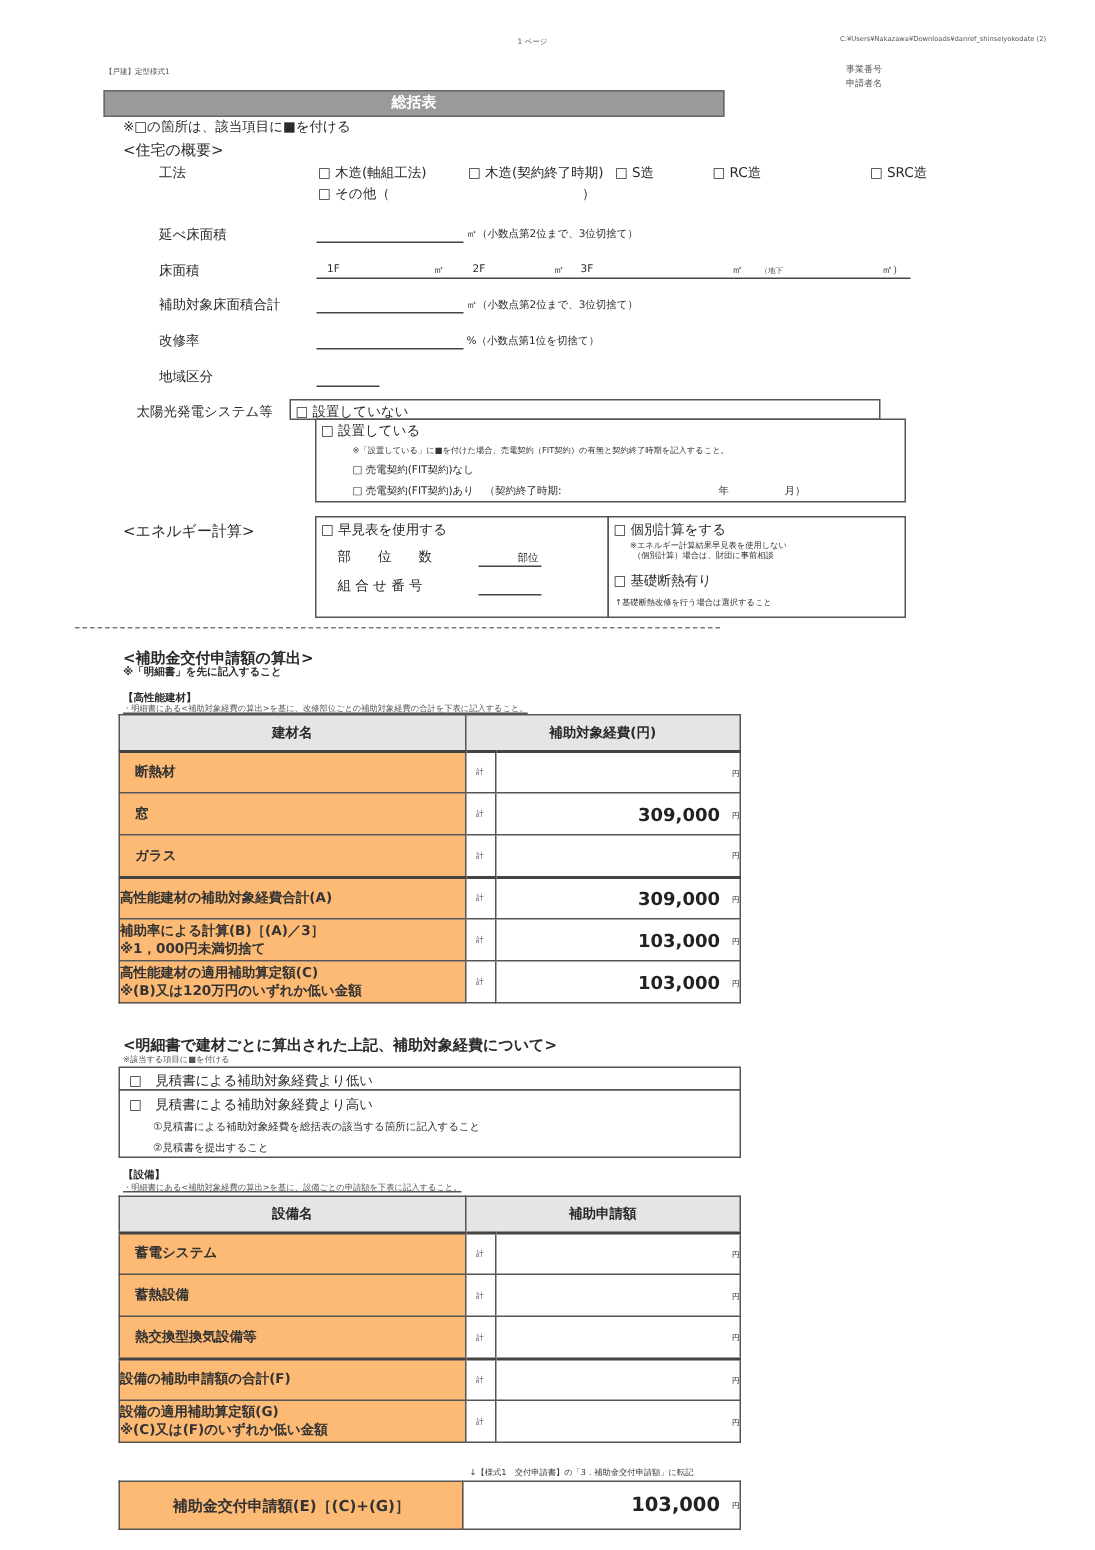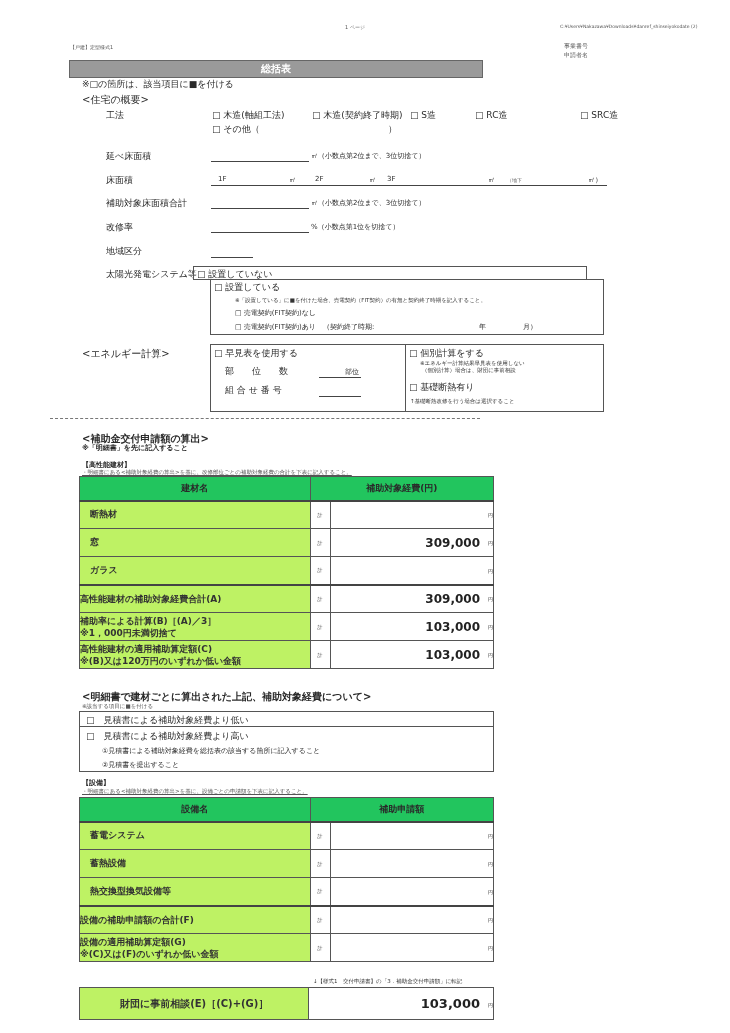--- a/index.html
+++ b/index.html
@@ -17,22 +17,22 @@
     left: 69px; top: 60px; width: 412px; height: 16px;
     background: #9a9a9a; border: 1px solid #666;
     color: #fff; font-weight: bold; font-size: 10px; text-align: center; line-height: 16px;
   }
   .uline { border-bottom: 1px solid #444; }
   .box { border: 1px solid #555; box-sizing: border-box; }
   .chk { font-size: 9px; }
   .dashed { left: 50px; top: 418px; width: 430px; border-top: 1px dashed #777; }
   table.tbl { border-collapse: collapse; position: absolute; }
   table.tbl td, table.tbl th { border: 1px solid #555; padding: 0; box-sizing: border-box; }
-  table.tbl th { background: #22c55e; font-size: 9px; font-weight: bold; height: 24px; }
-  td.name { background: #bef264; font-size: 9px; font-weight: bold; color: #333; }
+  table.tbl th { background: #e5e5e5; font-size: 9px; font-weight: bold; height: 24px; }
+  td.name { background: #fdba74; font-size: 9px; font-weight: bold; color: #333; }
   td.name.left { text-align: left; padding-left: 10px; }
   td.name.right { text-align: left; padding-right: 10px; line-height: 12px; }
   td.kei { width: 20px; font-size: 5px; text-align: center; color: #444; }
   td.val { width: 163px; text-align: right; padding-right: 8px; font-size: 12px; font-weight: bold; color: #222; }
   td.val .yen { font-size: 5px; margin-left: 8px; font-weight: normal; vertical-align: middle; }
   tr.thick td { border-top: 2px solid #444; }
 </style>
 </head>
 <body>
 
@@ -76,21 +76,21 @@
 <div class="abs uline" style="left:211px;top:197px;width:98px;height:11px;"></div>
 <div class="abs sm" style="left:311px;top:198px;">㎡（小数点第2位まで、3位切捨て）</div>
 
 <div class="abs md" style="left:106px;top:221px;">改修率</div>
 <div class="abs uline" style="left:211px;top:221px;width:98px;height:11px;"></div>
 <div class="abs sm" style="left:311px;top:222px;">%（小数点第1位を切捨て）</div>
 
 <div class="abs md" style="left:106px;top:245px;">地域区分</div>
 <div class="abs uline" style="left:211px;top:246px;width:42px;height:11px;"></div>
 
-<div class="abs md" style="left:106px;top:268px;">太陽光発電システム等</div>
+<div class="abs md" style="left:91px;top:268px;">太陽光発電システム等</div>
 <div class="abs box" style="left:193px;top:266px;width:394px;height:14px;">
   <span class="chk" style="position:absolute;left:3px;top:1px;">□ 設置していない</span>
 </div>
 <div class="abs box" style="left:210px;top:279px;width:394px;height:56px;">
   <span class="chk" style="position:absolute;left:3px;top:1px;">□ 設置している</span>
   <span class="tiny" style="position:absolute;left:24px;top:17px;font-size:5.5px;color:#333;">※「設置している」に■を付けた場合、売電契約（FIT契約）の有無と契約終了時期を記入すること。</span>
   <span class="sm" style="position:absolute;left:24px;top:28px;">□ 売電契約(FIT契約)なし</span>
   <span class="sm" style="position:absolute;left:24px;top:42px;">□ 売電契約(FIT契約)あり　（契約終了時期:</span>
   <span class="sm" style="position:absolute;left:268px;top:42px;">年</span>
   <span class="sm" style="position:absolute;left:312px;top:42px;">月）</span>
@@ -204,17 +204,17 @@
     <td class="kei">計</td>
     <td class="val"><span></span><span class="yen">円</span></td>
   </tr>
 </tbody>
   </table>
 
 <div class="abs tiny" style="left:313px;top:978px;font-size:5.5px;color:#333;">↓【様式1　交付申請書】の「3．補助金交付申請額」に転記</div>
 <table class="tbl" style="left:79px;top:987px;width:415px;">
   <tbody>
       <tr style="height:32px;">
-    <td class="name" style="width:230px;text-align:center;font-size:10px;">財団に事前相談(E)［(C)+(G)］</td>
+    <td class="name" style="width:230px;text-align:center;font-size:10px;">補助金交付申請額(E)［(C)+(G)］</td>
     <td class="val" style="width:185px;font-size:13px;"><span>103,000</span><span class="yen">円</span></td>
   </tr>
 </tbody>
   </table>
 
 </body></html>

